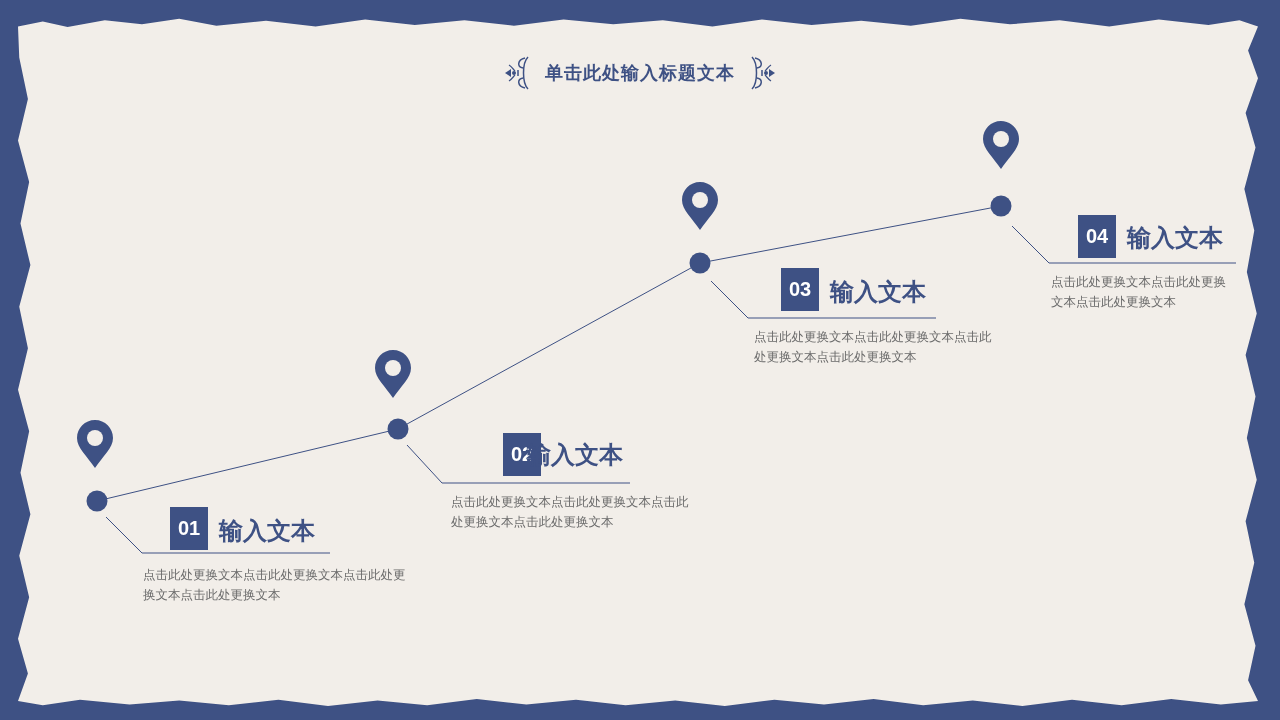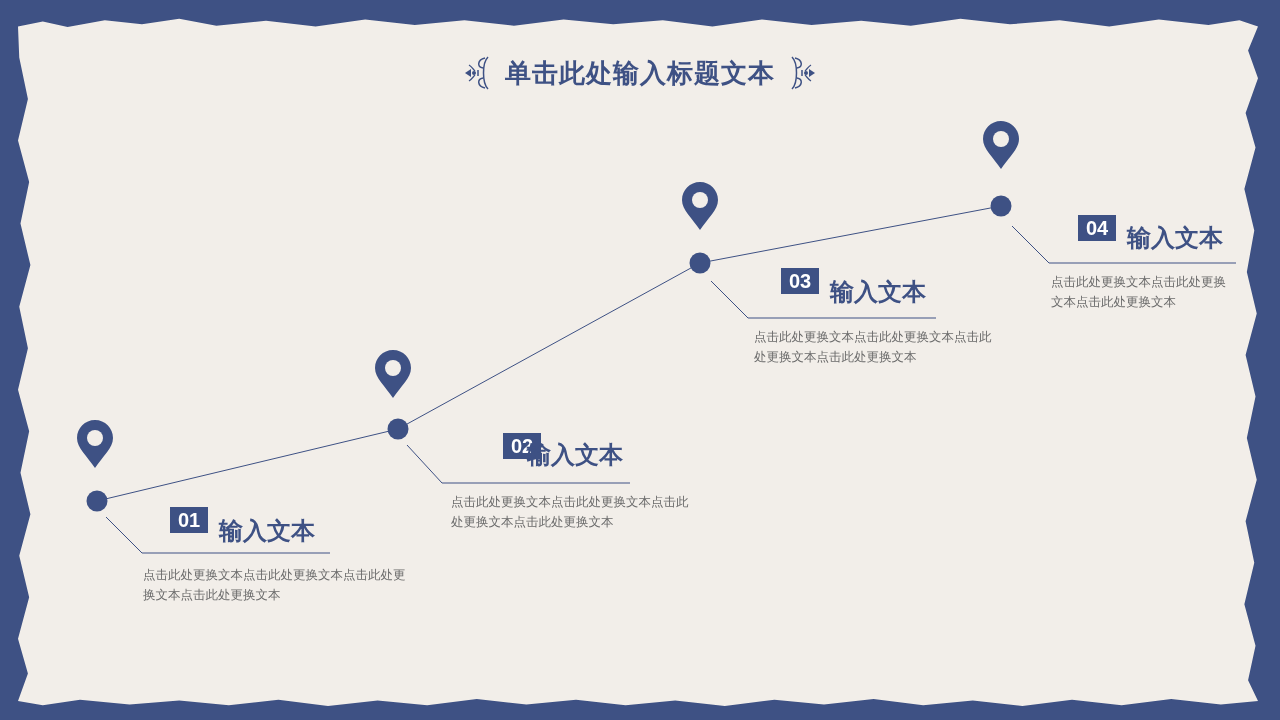--- a/index.html
+++ b/index.html
@@ -25,29 +25,29 @@
       25% 99.7%, 21% 98.8%, 17% 99.6%, 13% 98.9%, 9% 99.5%, 5% 98.8%, 2% 99.6%, 0% 99%,
       0.8% 95%, 0% 90%, 0.9% 84%, 0.1% 78%, 1% 72%, 0.2% 66%, 0.9% 60%, 0% 54%, 0.8% 48%,
       0.1% 42%, 1% 36%, 0.2% 30%, 0.9% 24%, 0% 18%, 0.8% 12%, 0.1% 6%
     );
   }
   .title-wrap {
     position: absolute; left: 0; right: 0; top: 52px; height: 42px;
     display: flex; justify-content: center; align-items: center; gap: 14px;
   }
   .title {
-    font-size: 26px; font-weight: bold; color: #3e5184; letter-spacing: 1px;
+    font-size: 18px; font-weight: bold; color: #3e5184; letter-spacing: 1px;
   }
   .ornament { width: 28px; height: 36px; display: block; }
 
   svg.lines { position: absolute; left: 0; top: 0; width: 1280px; height: 720px; }
 
   .pin { position: absolute; width: 36px; height: 48px; }
   .num-box {
-    position: absolute; width: 38px; height: 26px; background: #3e5184; color: #fff;
+    position: absolute; width: 38px; height: 43px; background: #3e5184; color: #fff;
     font-size: 20px; font-weight: bold; display: flex; align-items: center; justify-content: center;
     font-family: "Liberation Sans", sans-serif;
   }
   .step-title {
     position: absolute; font-size: 24px; font-weight: bold; color: #3e5184; white-space: nowrap;
   }
   .step-desc {
     position: absolute; font-size: 12.5px; line-height: 20px; color: #6b6b6b;
   }
 </style>

